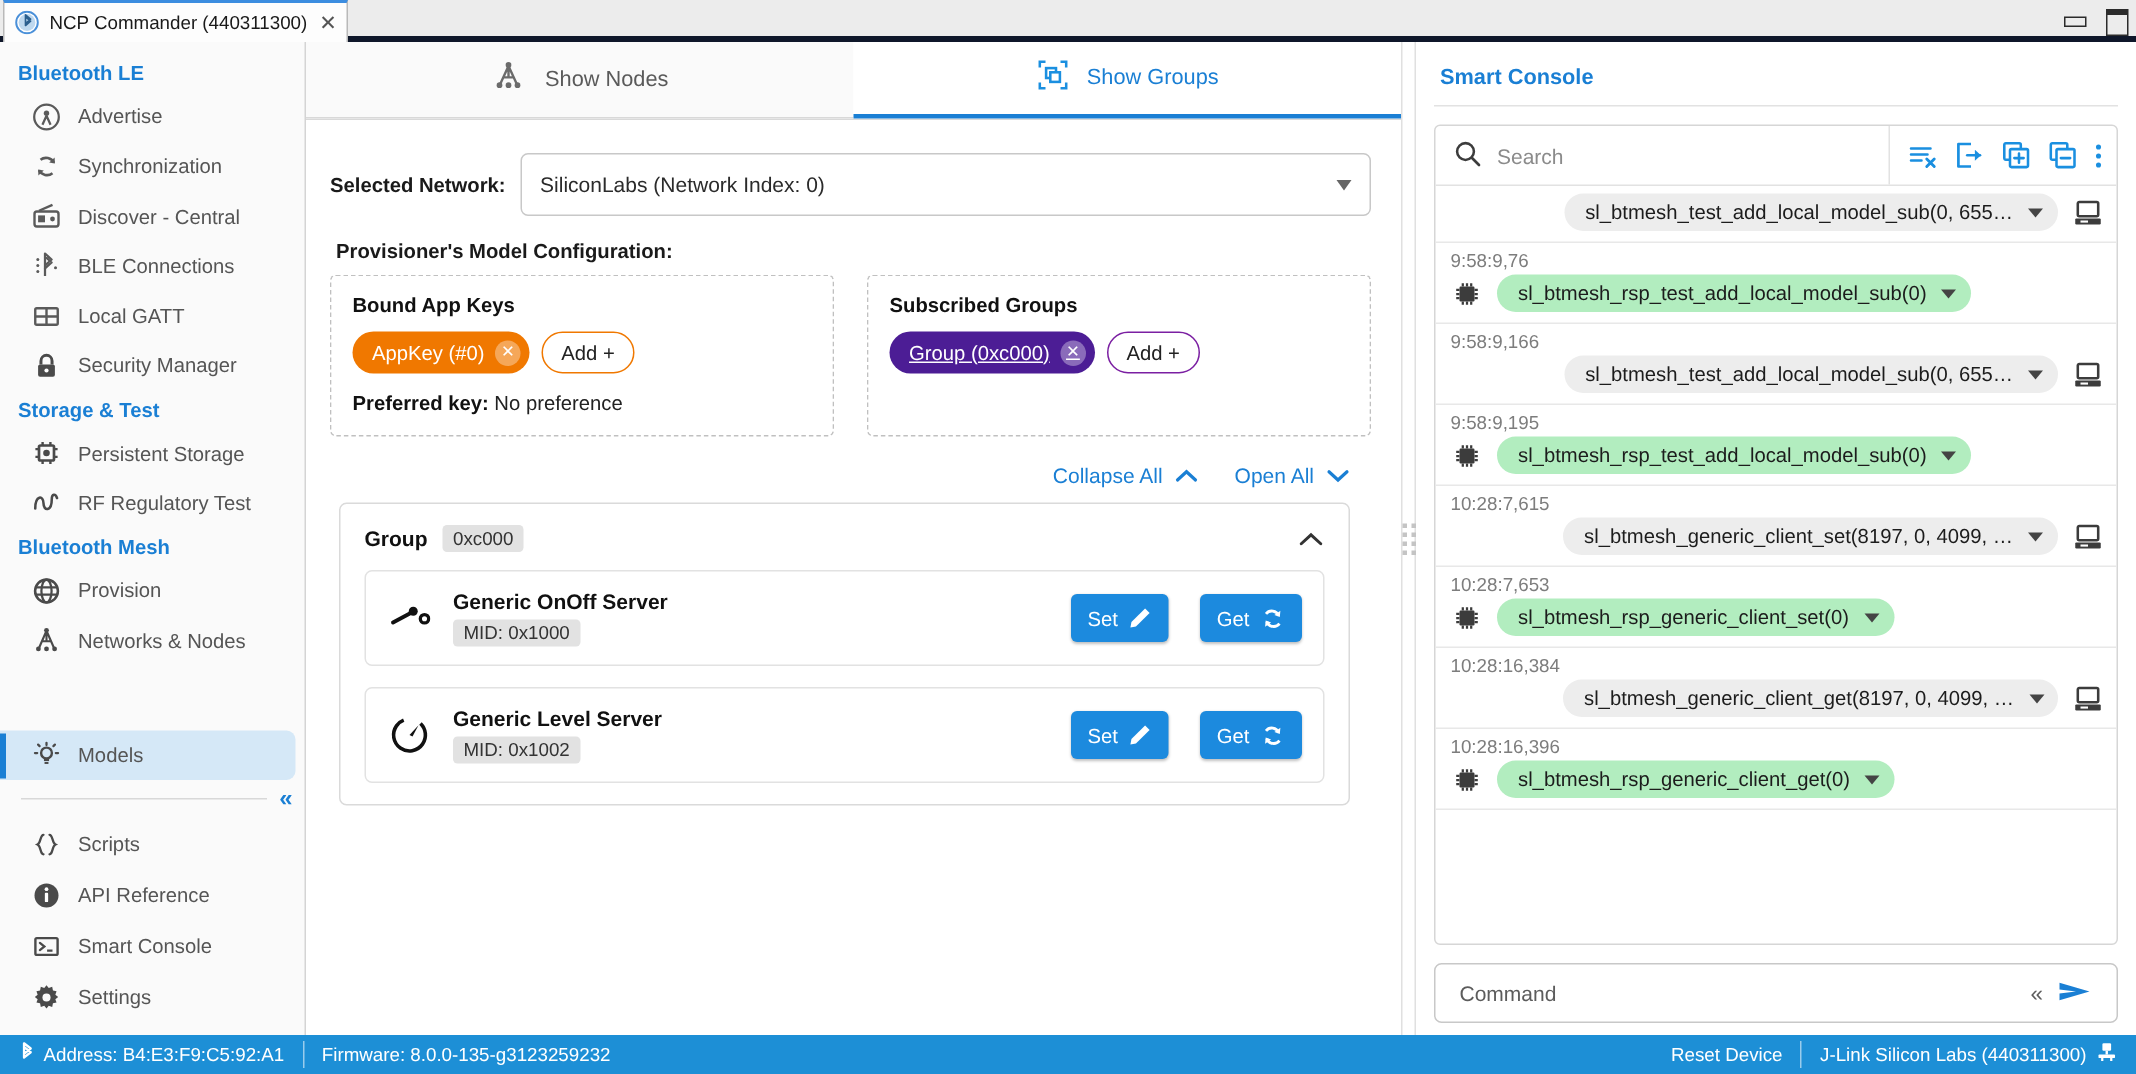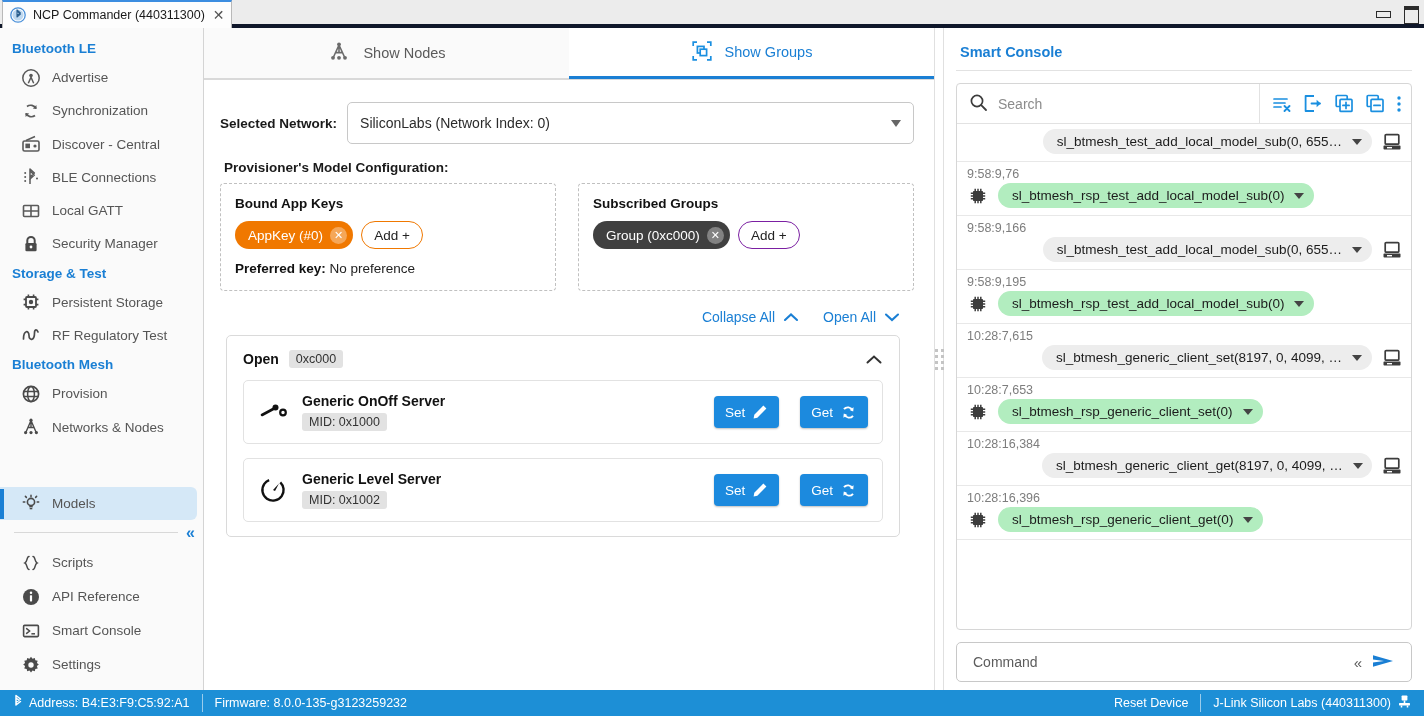--- a/index.html
+++ b/index.html
@@ -147,21 +147,21 @@
     min-height: 92px;
   }
   .dcard h4 { font-size: 13.5px; color: #111; margin-bottom: 10px; }
   .chiprow { display: flex; align-items: center; gap: 8px; }
   .chip {
     display: inline-flex; align-items: center; gap: 7px;
     height: 28px; border-radius: 14px; padding: 0 6px 0 13px;
     color: #fff; font-size: 13.5px; cursor: pointer;
   }
   .chip.orange { background: #f07800; }
-  .chip.purple { background: #404040; }
+  .chip.purple { background: #4c1d95; text-decoration: underline; }
   .chip-x {
     width: 17px; height: 17px; border-radius: 50%;
     background: rgba(255,255,255,0.35);
     display: flex; align-items: center; justify-content: center;
     font-size: 11px; line-height: 1; color: #fff; cursor: pointer;
   }
   .addbtn {
     display: inline-flex; align-items: center; justify-content: center;
     height: 28px; min-width: 62px; padding: 0 12px;
     border-radius: 14px; background: #fff; font-size: 13.5px; cursor: pointer;
@@ -579,21 +579,21 @@
           <span class="linkact">
             <span>Open All</span>
             <svg width="16" height="10" viewBox="0 0 16 10">
                 <path d="M2 2.5 L8 8 L14 2.5" fill="none" stroke="#1a7fd4" stroke-width="2.1" stroke-linecap="round"></path>
               </svg>
           </span>
         </div>
 
         <div class="groupcard">
           <div class="grouphdr">
-            <span class="gtitle">Open</span>
+            <span class="gtitle">Group</span>
             <span class="pill">0xc000</span>
             <span class="sp"></span>
             <svg width="18" height="11" viewBox="0 0 18 11">
                 <path d="M2.5 8.5 L9 2.6 L15.5 8.5" fill="none" stroke="#333" stroke-width="2" stroke-linecap="round"></path>
               </svg>
           </div>
 
           <div class="modelrow">
             <span class="mic">
               <svg width="28" height="22" viewBox="0 0 28 22">

